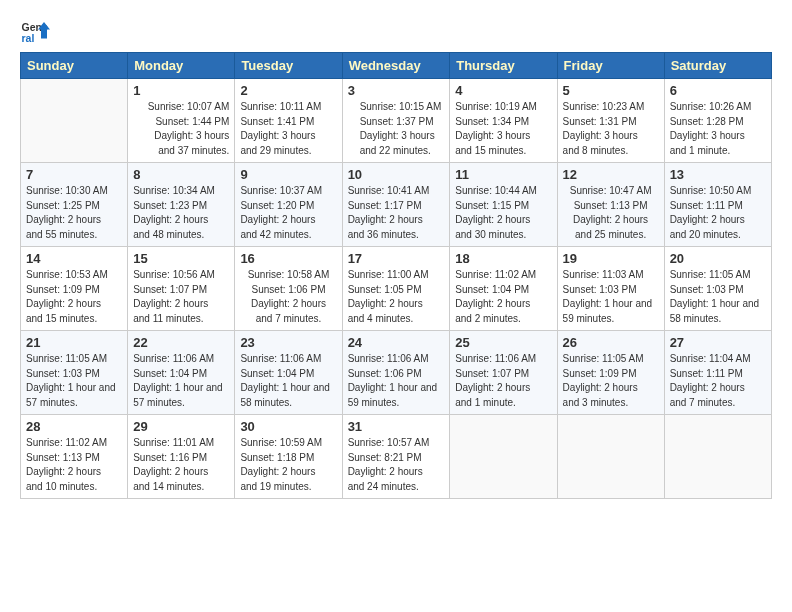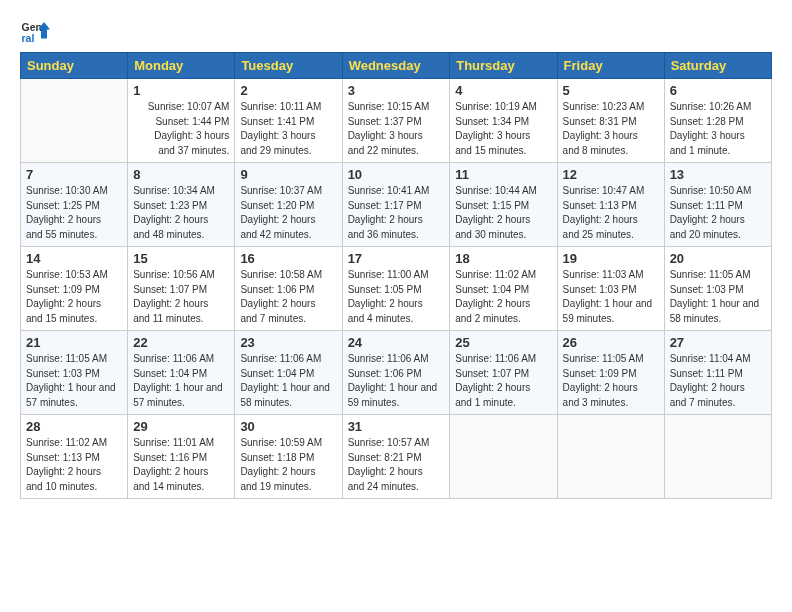--- a/index.html
+++ b/index.html
@@ -53,21 +53,21 @@
       font-size: 14px;
       color: #555;
     }
     .calendar {
       width: 100%;
       border-collapse: collapse;
       margin-top: 6px;
     }
     .calendar th {
       background: #2a6db5;
-      color: #fde047;
+      color: #fef9c3;
       font-size: 13px;
       font-weight: bold;
       padding: 5px 6px;
       text-align: left;
       border: 1px solid #1a5a9a;
     }
     .calendar td {
       border: 1px solid #ccc;
       vertical-align: top;
       padding: 4px 5px;
@@ -140,36 +140,36 @@
         </td>
         <td>
           <span class="day-num">2</span>
           <div class="day-info" style="white-space: pre-line;">Sunrise: 10:11 AM
 Sunset: 1:41 PM
 Daylight: 3 hours
 and 29 minutes.</div>
         </td>
         <td>
           <span class="day-num">3</span>
-          <div class="day-info" style="white-space: pre-line;">Sunrise: 10:15 AM
+          <div class="day-info" style="white-space: pre-line; margin-left: 12px;">Sunrise: 10:15 AM
 Sunset: 1:37 PM
 Daylight: 3 hours
 and 22 minutes.</div>
         </td>
         <td>
           <span class="day-num">4</span>
           <div class="day-info" style="white-space: pre-line;">Sunrise: 10:19 AM
 Sunset: 1:34 PM
 Daylight: 3 hours
 and 15 minutes.</div>
         </td>
         <td>
           <span class="day-num">5</span>
           <div class="day-info" style="white-space: pre-line;">Sunrise: 10:23 AM
-Sunset: 8:31 PM
+Sunset: 1:31 PM
 Daylight: 3 hours
 and 8 minutes.</div>
         </td>
         <td>
           <span class="day-num">6</span>
           <div class="day-info" style="white-space: pre-line;">Sunrise: 10:26 AM
 Sunset: 1:28 PM
 Daylight: 3 hours
 and 1 minute.</div>
         </td>
@@ -205,21 +205,21 @@
         </td>
         <td>
           <span class="day-num">11</span>
           <div class="day-info" style="white-space: pre-line;">Sunrise: 10:44 AM
 Sunset: 1:15 PM
 Daylight: 2 hours
 and 30 minutes.</div>
         </td>
         <td>
           <span class="day-num">12</span>
-          <div class="day-info" style="white-space: pre-line;">Sunrise: 10:47 AM
+          <div class="day-info" style="white-space: pre-line; text-align: center;">Sunrise: 10:47 AM
 Sunset: 1:13 PM
 Daylight: 2 hours
 and 25 minutes.</div>
         </td>
         <td>
           <span class="day-num">13</span>
           <div class="day-info" style="white-space: pre-line;">Sunrise: 10:50 AM
 Sunset: 1:11 PM
 Daylight: 2 hours
 and 20 minutes.</div>
@@ -235,21 +235,21 @@
         </td>
         <td>
           <span class="day-num">15</span>
           <div class="day-info" style="white-space: pre-line;">Sunrise: 10:56 AM
 Sunset: 1:07 PM
 Daylight: 2 hours
 and 11 minutes.</div>
         </td>
         <td>
           <span class="day-num">16</span>
-          <div class="day-info" style="white-space: pre-line;">Sunrise: 10:58 AM
+          <div class="day-info" style="white-space: pre-line; text-align: center;">Sunrise: 10:58 AM
 Sunset: 1:06 PM
 Daylight: 2 hours
 and 7 minutes.</div>
         </td>
         <td>
           <span class="day-num">17</span>
           <div class="day-info" style="white-space: pre-line;">Sunrise: 11:00 AM
 Sunset: 1:05 PM
 Daylight: 2 hours
 and 4 minutes.</div>

